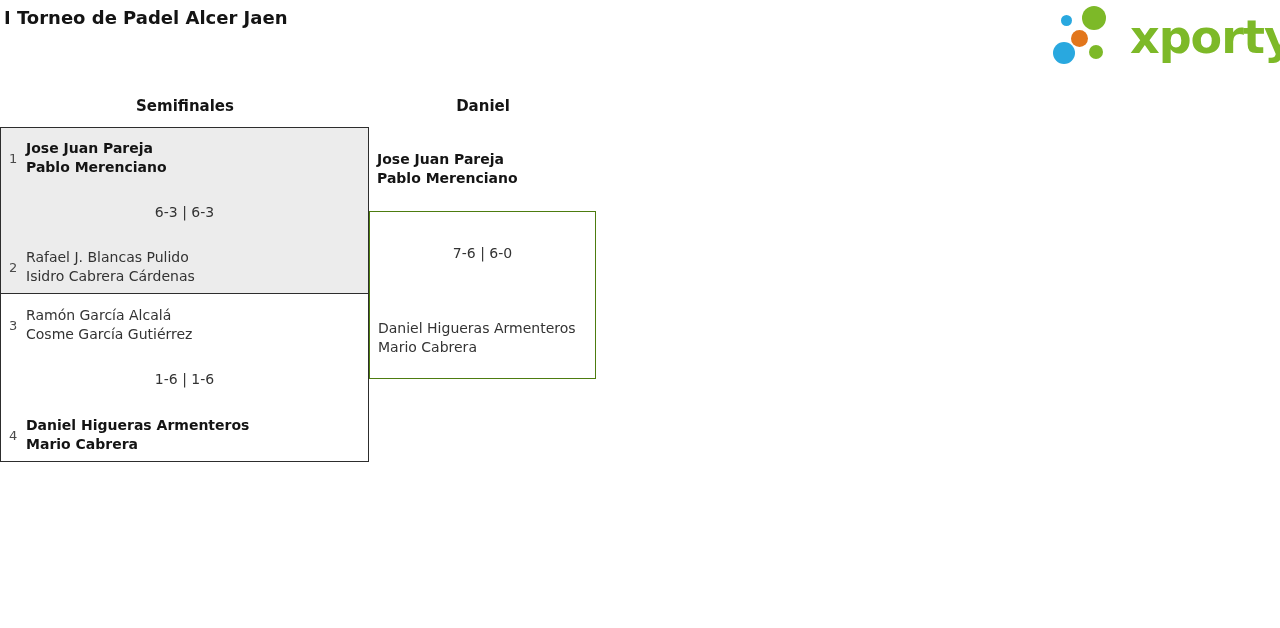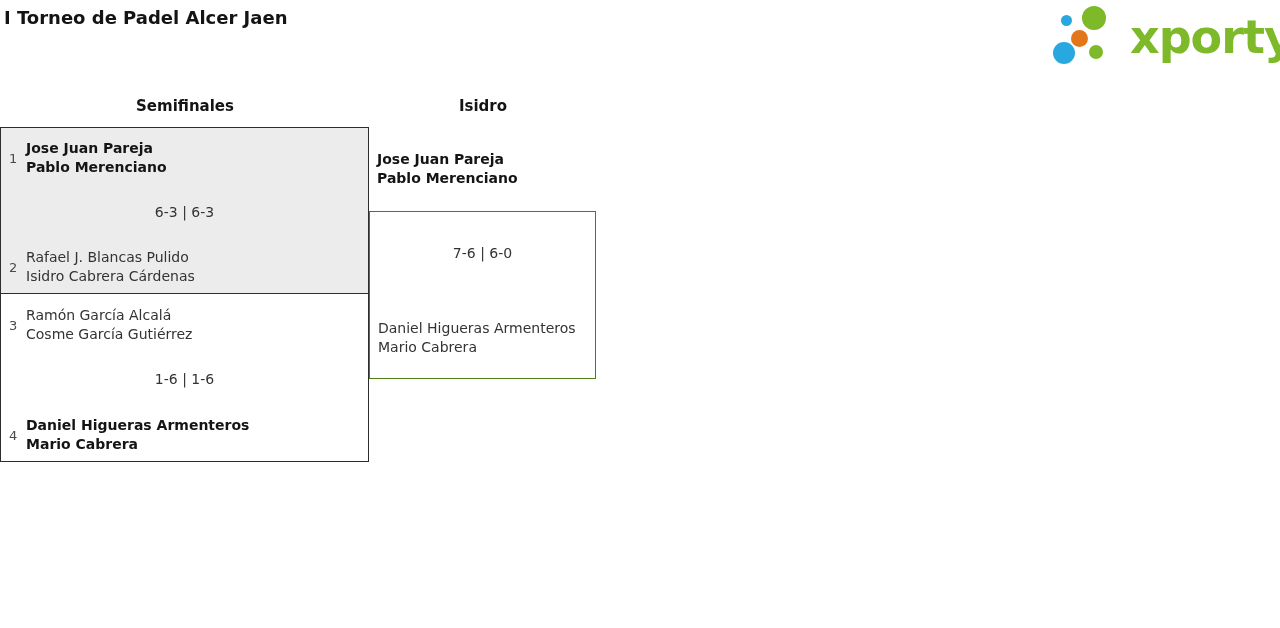--- a/index.html
+++ b/index.html
@@ -89,21 +89,21 @@
 <div class="logo">
   <span class="dot blue-sm"></span>
   <span class="dot green-lg"></span>
   <span class="dot orange-md"></span>
   <span class="dot blue-lg"></span>
   <span class="dot green-sm"></span>
   <span class="logo-text">xporty</span>
 </div>
 
 <div class="round-header semis">Semifinales</div>
-<div class="round-header final">Isidro</div>
+<div class="round-header final">Daniel</div>
 
 <div class="sf-box">
 
   <div class="sf-match m1">
     <div class="team-row top1 winner">
       <span class="seed">1</span>
       <span class="team-names">
         <span class="team-name">Jose Juan Pareja</span>
         <span class="team-name">Pablo Merenciano</span>
       </span>

